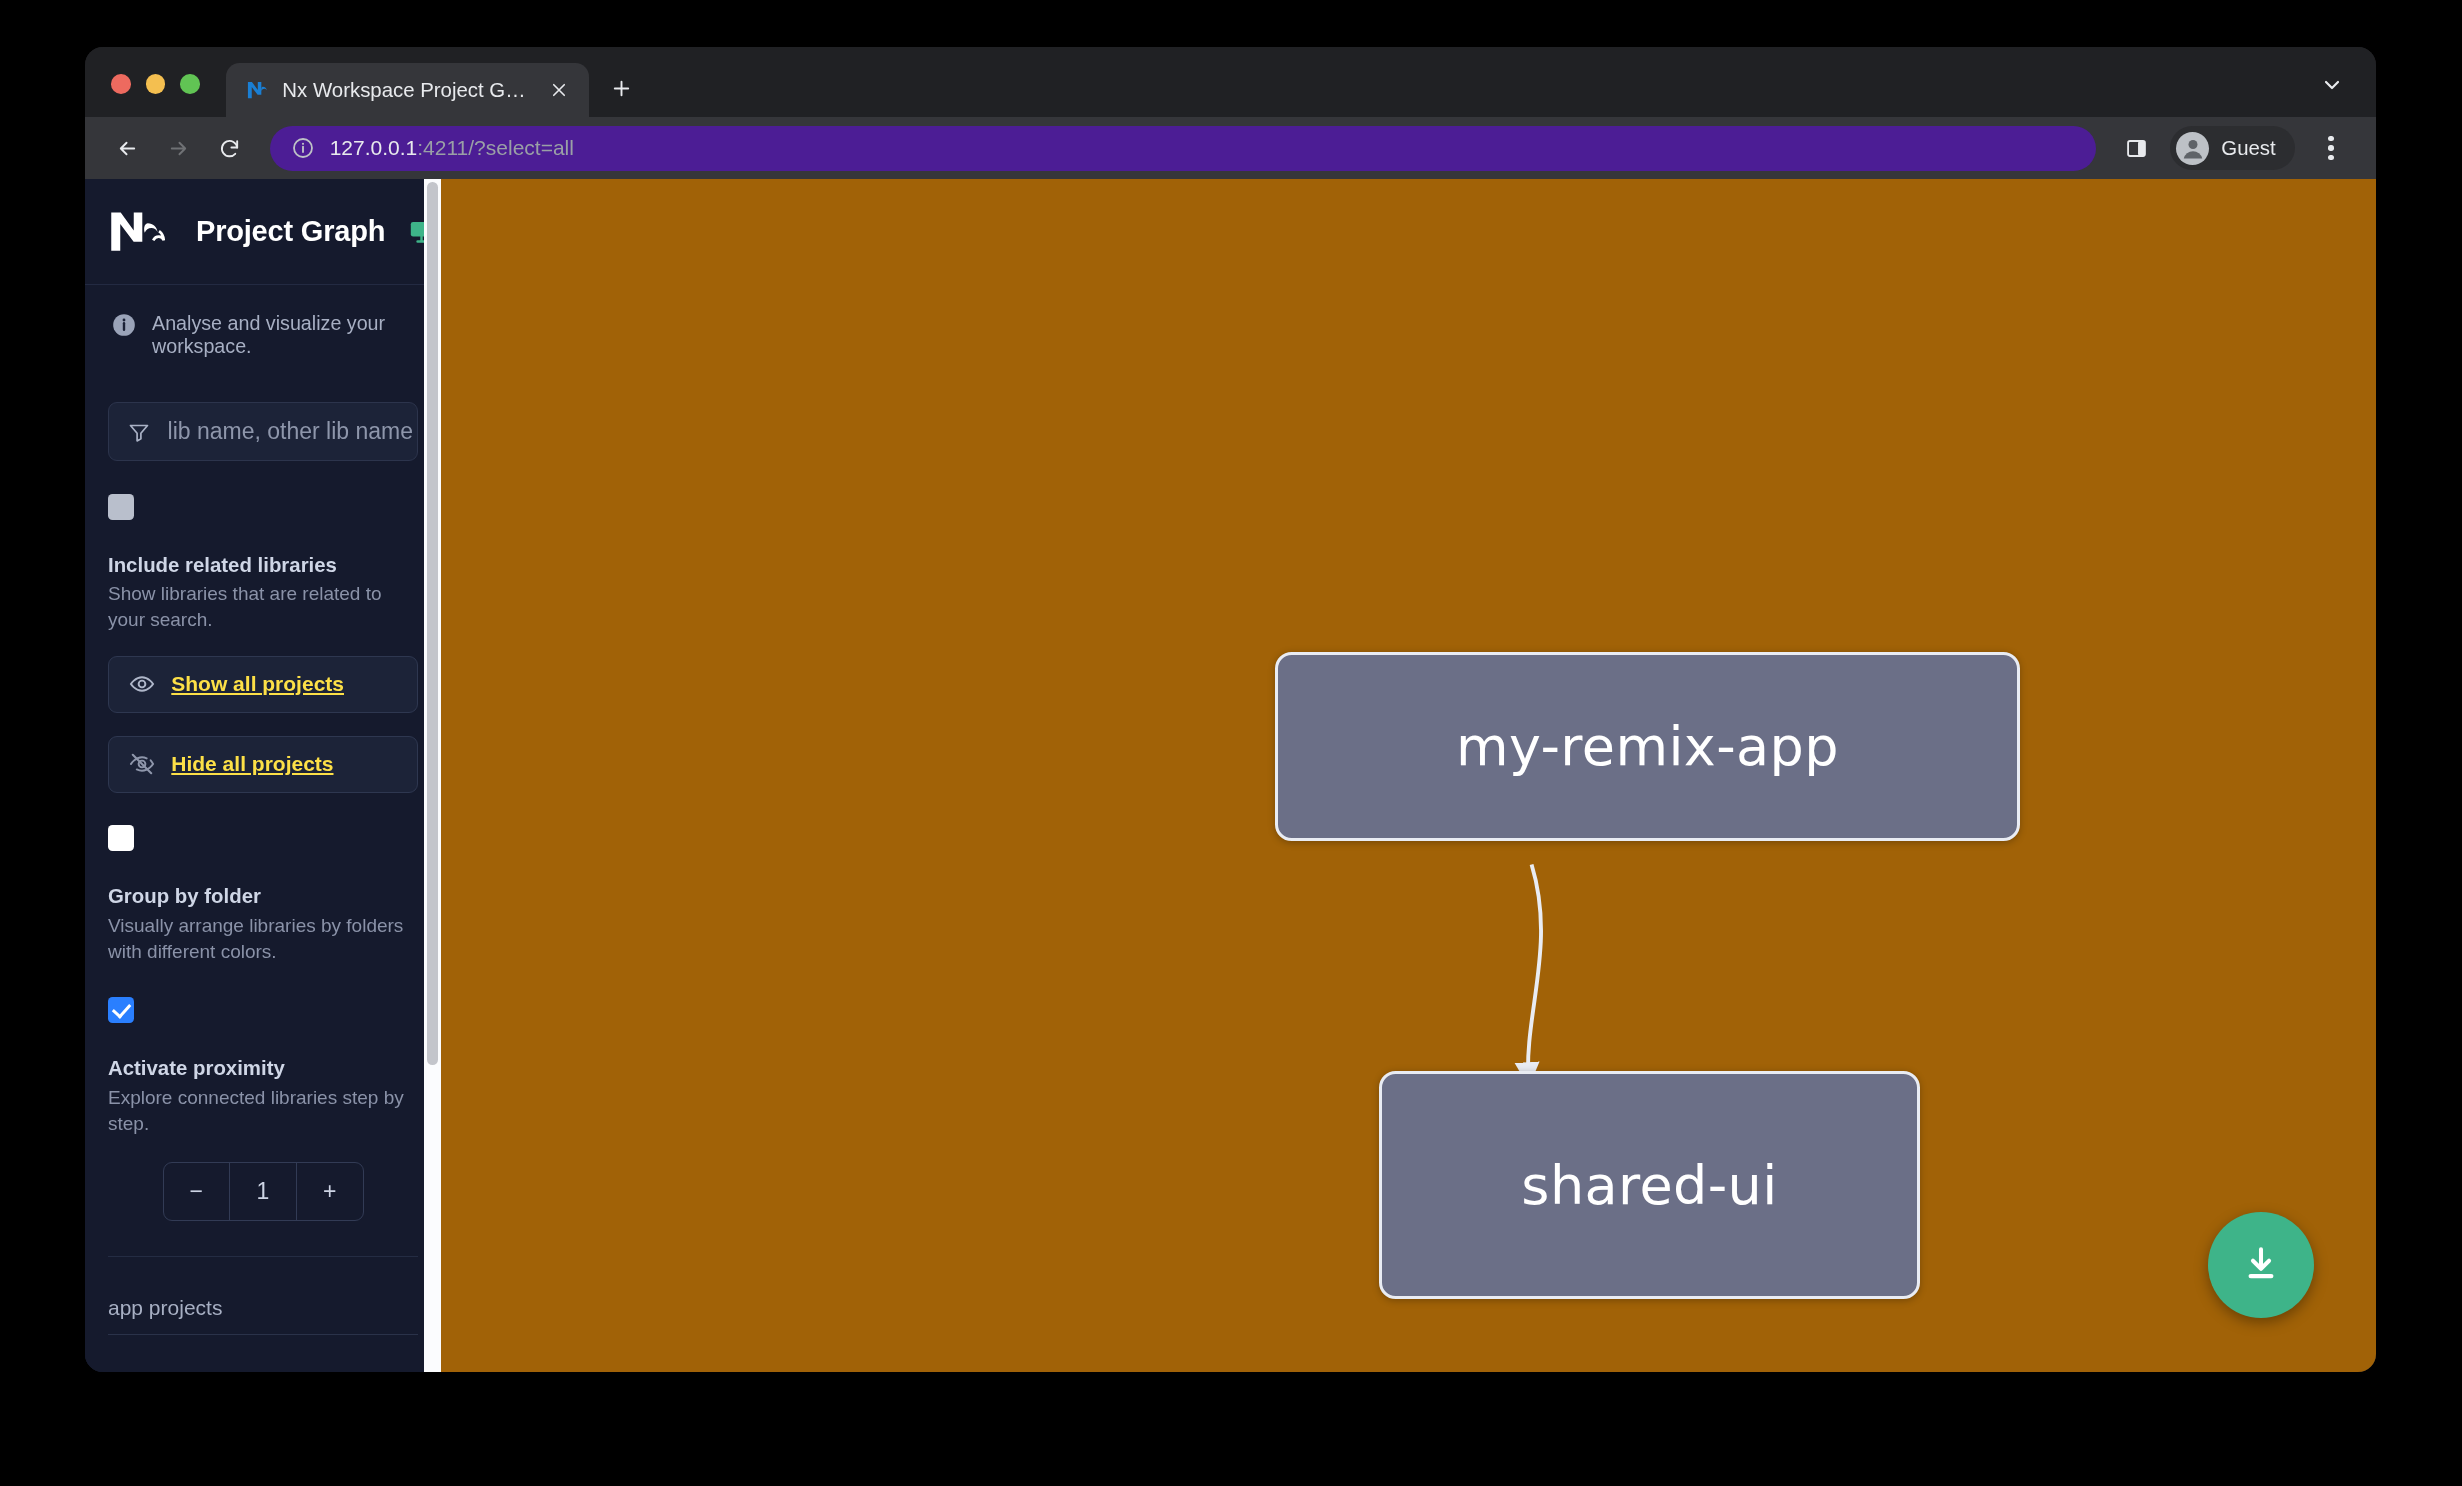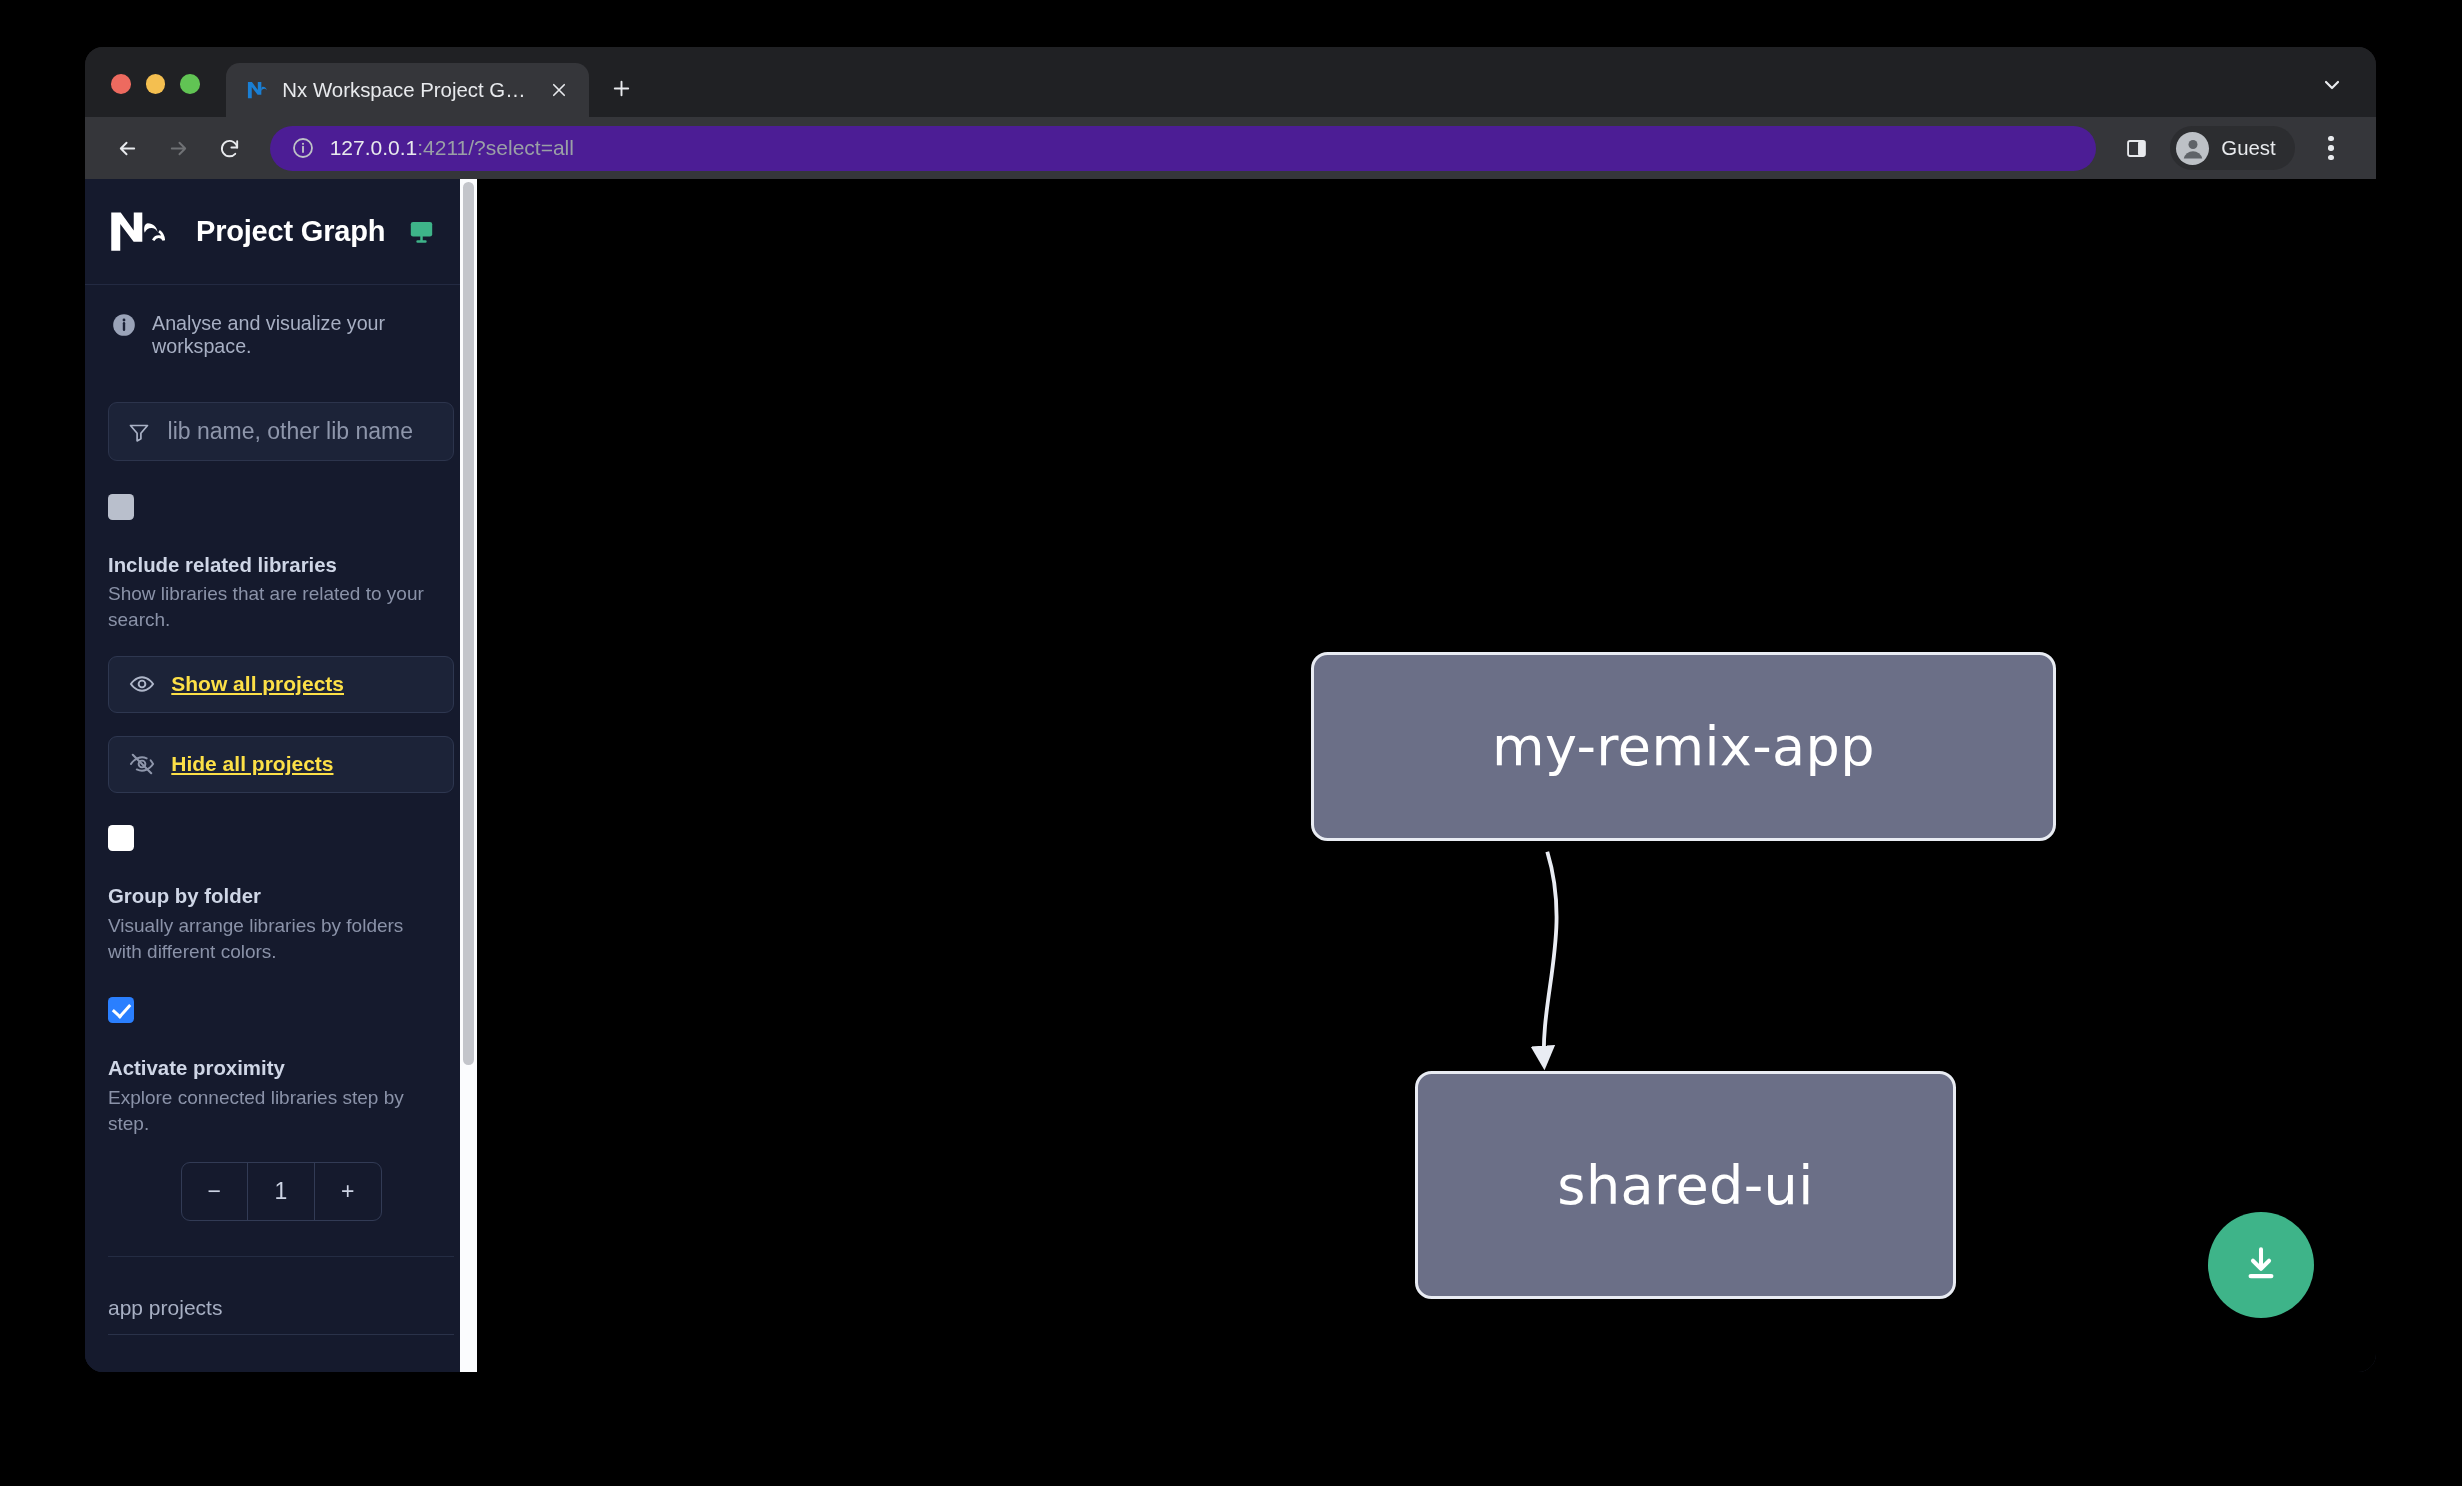--- a/index.html
+++ b/index.html
@@ -106,21 +106,21 @@
     margin-left: 7.6px;
     flex: 0 0 auto;
   }
   .avatar { width: 33px; height: 33px; border-radius: 50%; background: #bdc1c6; display:flex; align-items:center; justify-content:center; }
   .profile-name { color: #e8eaed; font-size: 20.4px; }
   .kebab { width: 38px; height: 38px; display: flex; flex-direction: column; align-items: center; justify-content: center; gap: 4.5px; margin-left: 10.6px; flex: 0 0 auto; }
   .kebab i { width: 5.3px; height: 5.3px; border-radius: 50%; background: #e8eaed; display: block; }
   
   .content { flex: 1 1 auto; display: flex; min-height: 0; background: #151A2D; }
   .sidebar {
-    width: 392px; flex: 0 0 auto;
+    width: 356px; flex: 0 0 auto;
     background: #151A2D;
     display: flex; flex-direction: column;
     position: relative;
   }
   .sb-header {
     height: 106px; flex: 0 0 auto;
     display: flex; align-items: center;
     padding-left: 23px; gap: 23px;
     border-bottom: 0.8px solid #232a42;
   }
@@ -192,21 +192,21 @@
   
   .sb-scrollbar {
     position: absolute; right: 0; top: 0; bottom: 0; width: 16.6px;
     background: #fbfcfe;
   }
   .sb-thumb {
     position: absolute; left: 3px; width: 10.6px; top: 3px; height: 74%;
     background: #c3c5cb; border-radius: 5.3px;
   }
   
-  .canvas { flex: 1 1 auto; position: relative; background: #000000; overflow: hidden; }
+  .canvas { flex: 1 1 auto; position: relative; background: #a16207; overflow: hidden; }
   .node {
     position: absolute;
     background: #6B6F87;
     border: 3px solid #e9ecf3;
     border-radius: 16.6px;
     display: flex; align-items: center; justify-content: center;
     color: #ffffff;
     font-family: "DejaVu Sans", sans-serif;
     font-size: 54px;
     letter-spacing: 0.4px;

